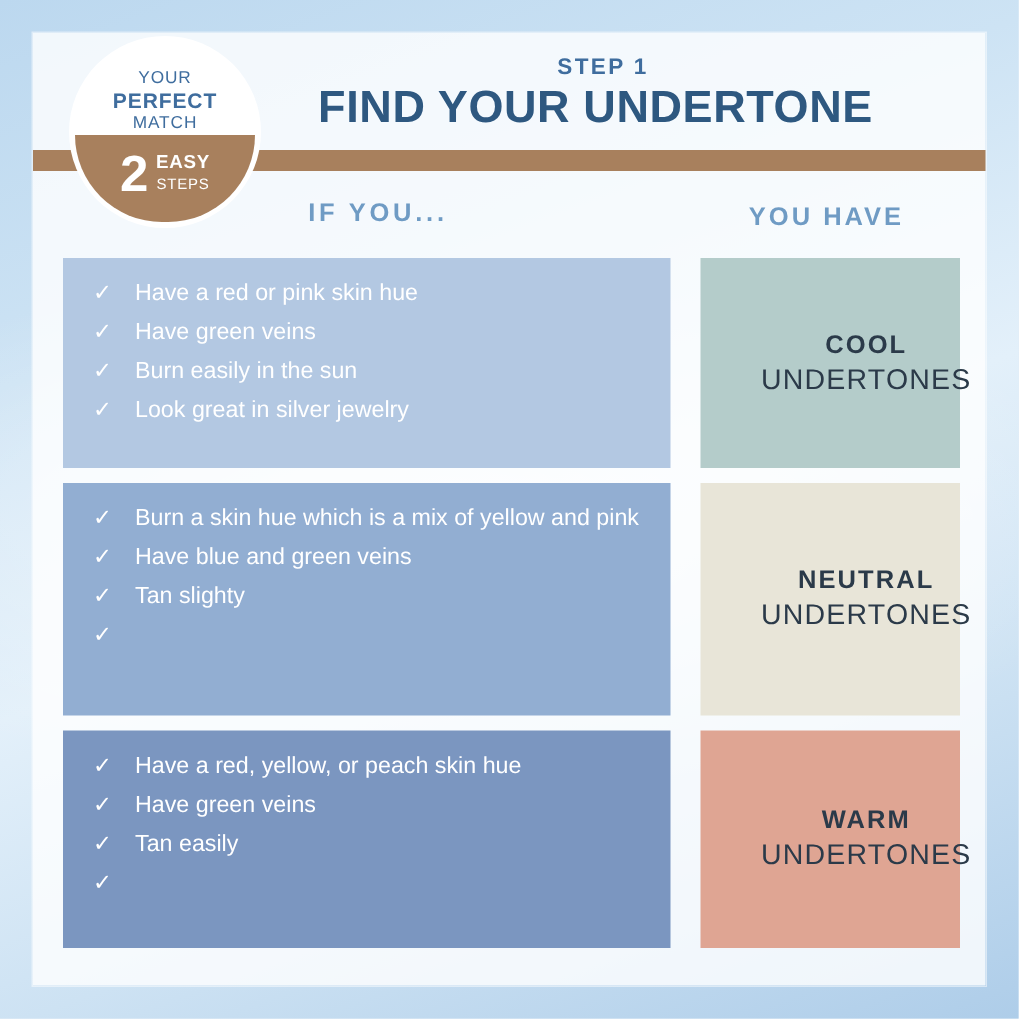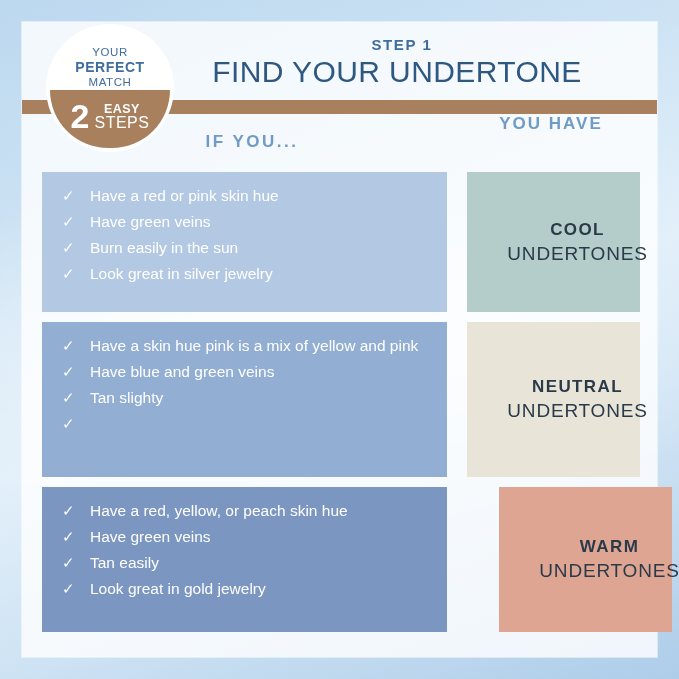--- a/index.html
+++ b/index.html
@@ -61,21 +61,21 @@
     letter-spacing: 1.6px;
   }
   .main-title {
     position: absolute;
     left: 150px;
     top: 33px;
     width: 450px;
     text-align: center;
     color: #2e5880;
     font-size: 30px;
-    font-weight: normal;
+    font-weight: bold;
     letter-spacing: 0.4px;
   }
   .brown-bar {
     position: absolute;
     left: 0;
     top: 78px;
     width: 635px;
     height: 14px;
     background: #a8805d;
   }
@@ -134,38 +134,38 @@
     font-weight: bold;
     line-height: 34px;
   }
   .badge-words {
     font-size: 12.5px;
     font-weight: bold;
     line-height: 14px;
     letter-spacing: 0.5px;
     text-align: center;
   }
-  .badge-words .w2 { font-weight: normal; font-size: 16px; }
+  .badge-words .w2 { font-weight: normal; font-size: 10px; }
 
   
   .col-head-left {
     position: absolute;
     left: 20px;
     top: 110px;
     width: 420px;
     text-align: center;
     color: #6f9bc4;
     font-size: 17px;
     font-weight: bold;
     letter-spacing: 2.5px;
   }
   .col-head-right {
     position: absolute;
     left: 440px;
-    top: 92px;
+    top: 113px;
     width: 178px;
     text-align: center;
     color: #6f9bc4;
     font-size: 17px;
     font-weight: bold;
     letter-spacing: 2px;
   }
 
   
   .row { position: absolute; left: 20px; width: 598px; }
@@ -271,21 +271,21 @@
       <div class="row-right" style="height:140px;background:#b4ccca;">
         <div class="utone-name">COOL</div>
         <div class="utone-word">UNDERTONES</div>
       </div>
     </div>
 
     <div class="row" style="top:300px;height:155px;">
       <div class="row-left" style="height:155px;background:#92aed2;">
         <div class="bullet">
           <span class="check">✓</span>
-          <span>Have a skin hue pink is a mix of yellow and pink</span>
+          <span>Burn a skin hue which is a mix of yellow and pink</span>
         </div>
         <div class="bullet">
           <span class="check">✓</span>
           <span>Have blue and green veins</span>
         </div>
         <div class="bullet">
           <span class="check">✓</span>
           <span>Tan slighty</span>
         </div>
         <div class="bullet">
@@ -307,23 +307,22 @@
         <div class="bullet">
           <span class="check">✓</span>
           <span>Have green veins</span>
         </div>
         <div class="bullet">
           <span class="check">✓</span>
           <span>Tan easily</span>
         </div>
         <div class="bullet">
           <span class="check">✓</span>
-          <span>Look great in gold jewelry</span>
-        </div>
-      </div>
-      <div class="row-right" style="height:145px;background:#dfa593;margin-left:32px;">
+        </div>
+      </div>
+      <div class="row-right" style="height:145px;background:#dfa593;">
         <div class="utone-name">WARM</div>
         <div class="utone-word">UNDERTONES</div>
       </div>
     </div>
 
   </div>
 </div>
 
 </body></html>

